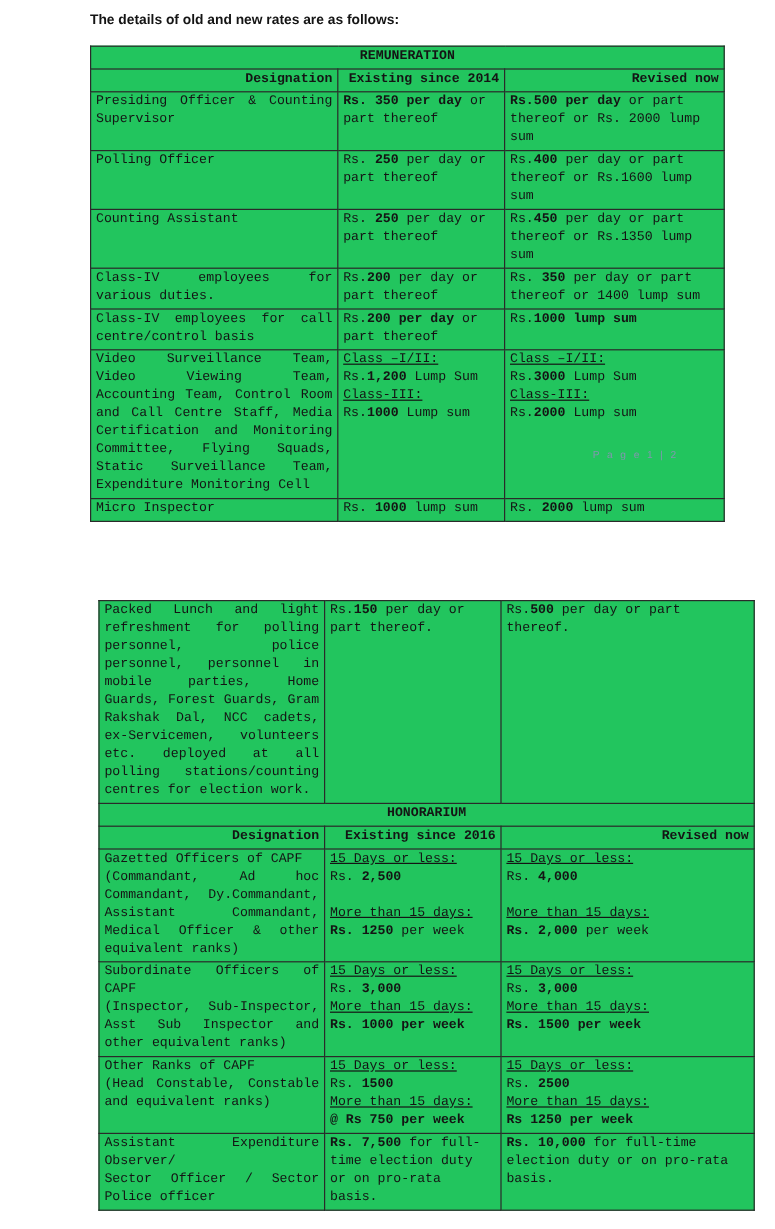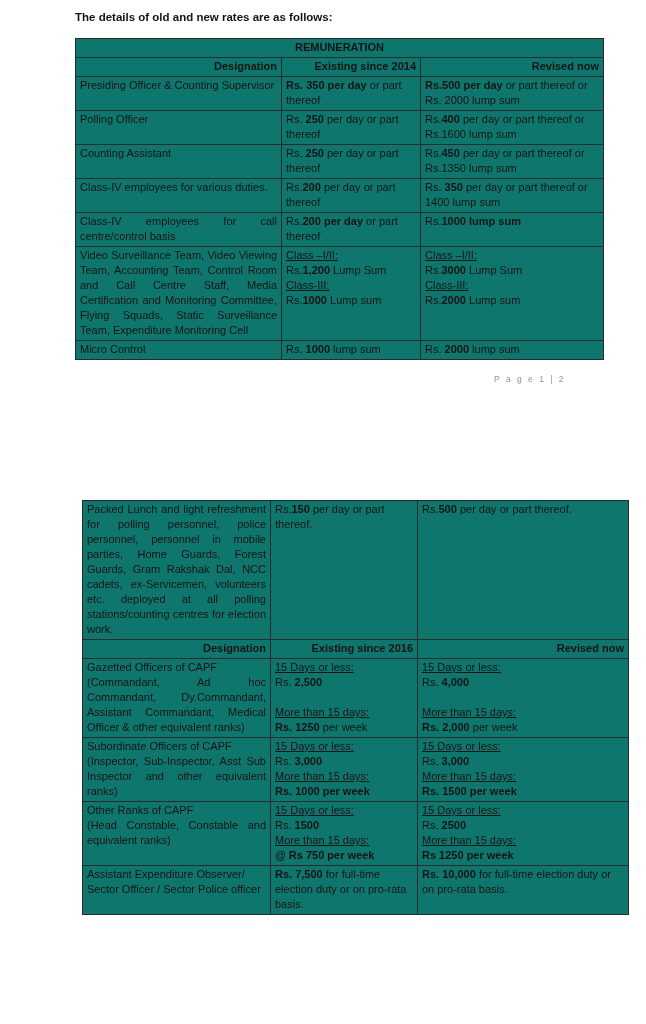--- a/index.html
+++ b/index.html
@@ -7,21 +7,22 @@
     width:646px;height:1024px;position:relative;background:#ffffff;
     font-family:"Liberation Sans","DejaVu Sans",sans-serif;color:#141414;
     overflow:hidden;
   }
   .intro{
     position:absolute;left:75px;top:11px;width:520px;
     font-size:11.5px;font-weight:bold;
   }
   table.doc{
     border-collapse:collapse;position:absolute;table-layout:fixed;
-    background:#0f766e;
+    background:#22c55e;
+    font-family:Liberation Mono, monospace;
   }
   #tbl1{left:75px;top:38px;width:528px;}
   #tbl2{left:82px;top:500px;width:546px;}
   table.doc td{
     border:1px solid #2a2a2a;
     font-size:11px;line-height:15px;
     padding:1px 4px 2px 4px;vertical-align:top;
     overflow:hidden;
   }
   td.title-cell{text-align:center;font-weight:bold;padding-top:2px;padding-bottom:2px;}
@@ -122,21 +123,21 @@
         </td>
         <td>
           <div class="ln"><span class="u">Class –I/II:</span></div>
           <div class="ln"><span>Rs.</span><span class="b">3000</span><span> Lump Sum</span></div>
           <div class="ln"><span class="u">Class-III:</span></div>
           <div class="ln"><span>Rs.</span><span class="b">2000</span><span> Lump sum</span></div>
         </td>
       </tr>
       <tr>
         <td class="justify">
-          <div class="ln"><span>Micro Control</span></div>
+          <div class="ln"><span>Micro Inspector</span></div>
         </td>
         <td>
           <div class="ln"><span>Rs. </span><span class="b">1000</span><span> lump sum</span></div>
         </td>
         <td>
           <div class="ln"><span>Rs. </span><span class="b">2000</span><span> lump sum</span></div>
         </td>
       </tr>
     </tbody>
 </table>
@@ -155,20 +156,23 @@
           <div class="ln"><span>Packed Lunch and light refreshment for polling personnel, police personnel, personnel in mobile parties, Home Guards, Forest Guards, Gram Rakshak Dal, NCC cadets, ex-Servicemen, volunteers etc. deployed at all polling stations/counting centres for election work.</span></div>
         </td>
         <td>
           <div class="ln"><span>Rs.</span><span class="b">150</span><span> per day or part thereof.</span></div>
         </td>
         <td>
           <div class="ln"><span>Rs.</span><span class="b">500</span><span> per day or part thereof.</span></div>
         </td>
       </tr>
       <tr>
+        <td colspan="3" class="title-cell">HONORARIUM</td>
+      </tr>
+      <tr>
         <td class="header-cell">Designation</td>
         <td class="header-cell">Existing since 2016</td>
         <td class="header-cell">Revised now</td>
       </tr>
       <tr>
         <td class="justify">
           <div class="ln"><span>Gazetted Officers of CAPF</span></div>
           <div class="ln"><span>(Commandant, Ad hoc Commandant, Dy.Commandant, Assistant Commandant, Medical Officer &amp; other equivalent ranks)</span></div>
         </td>
         <td>

